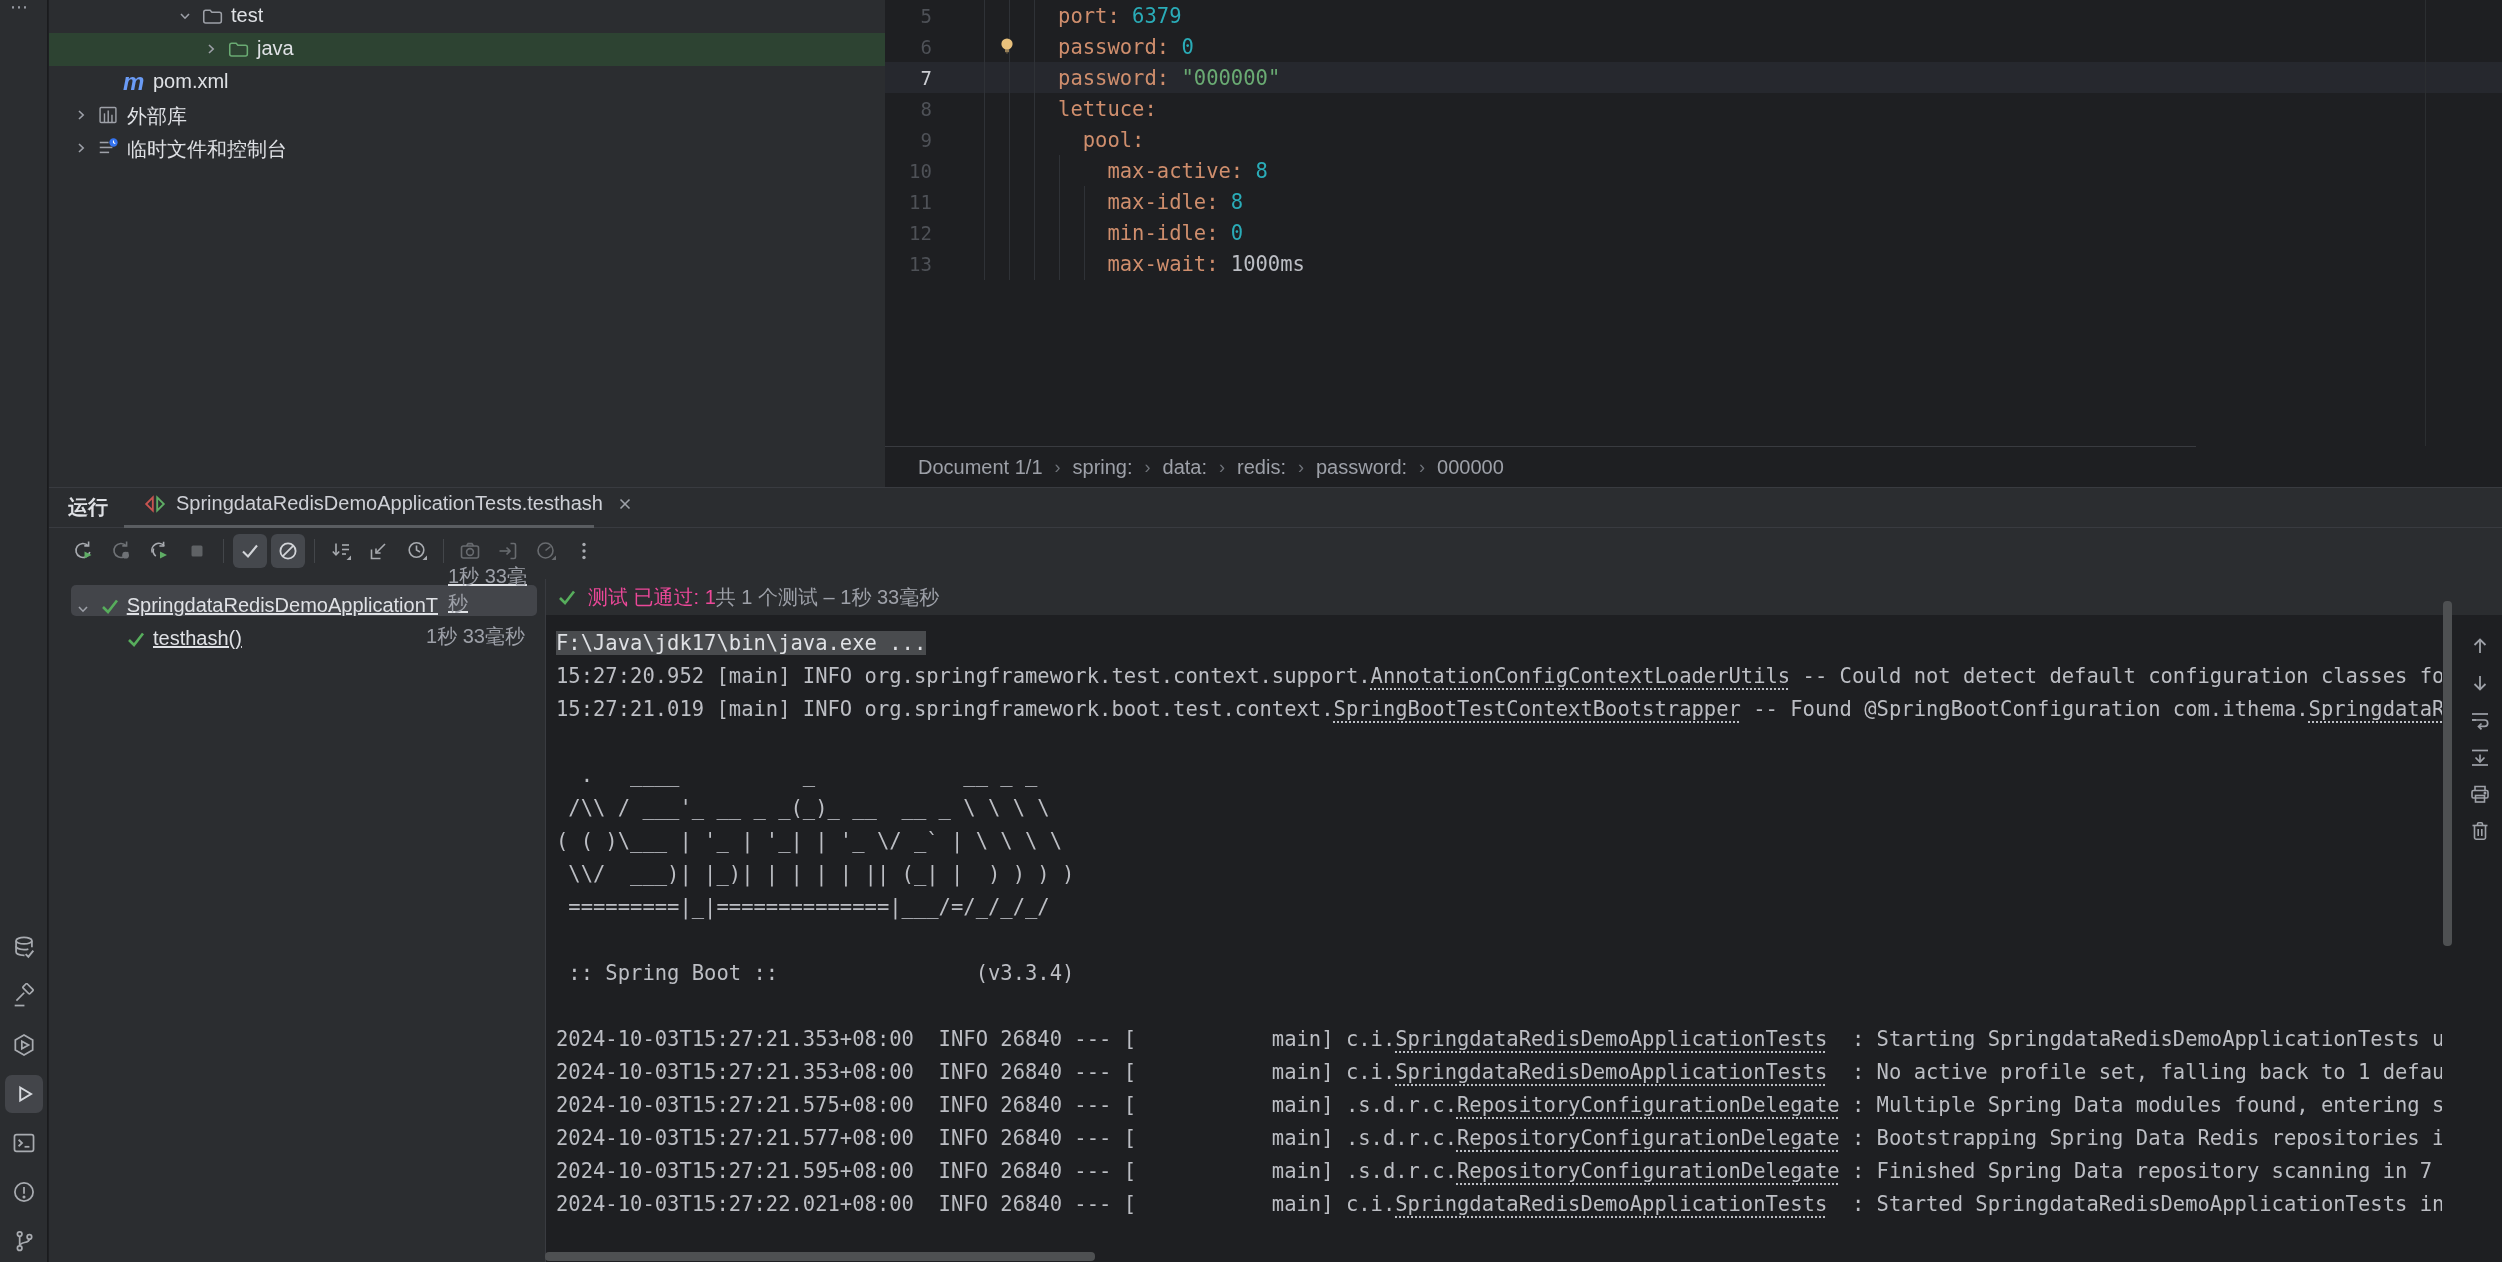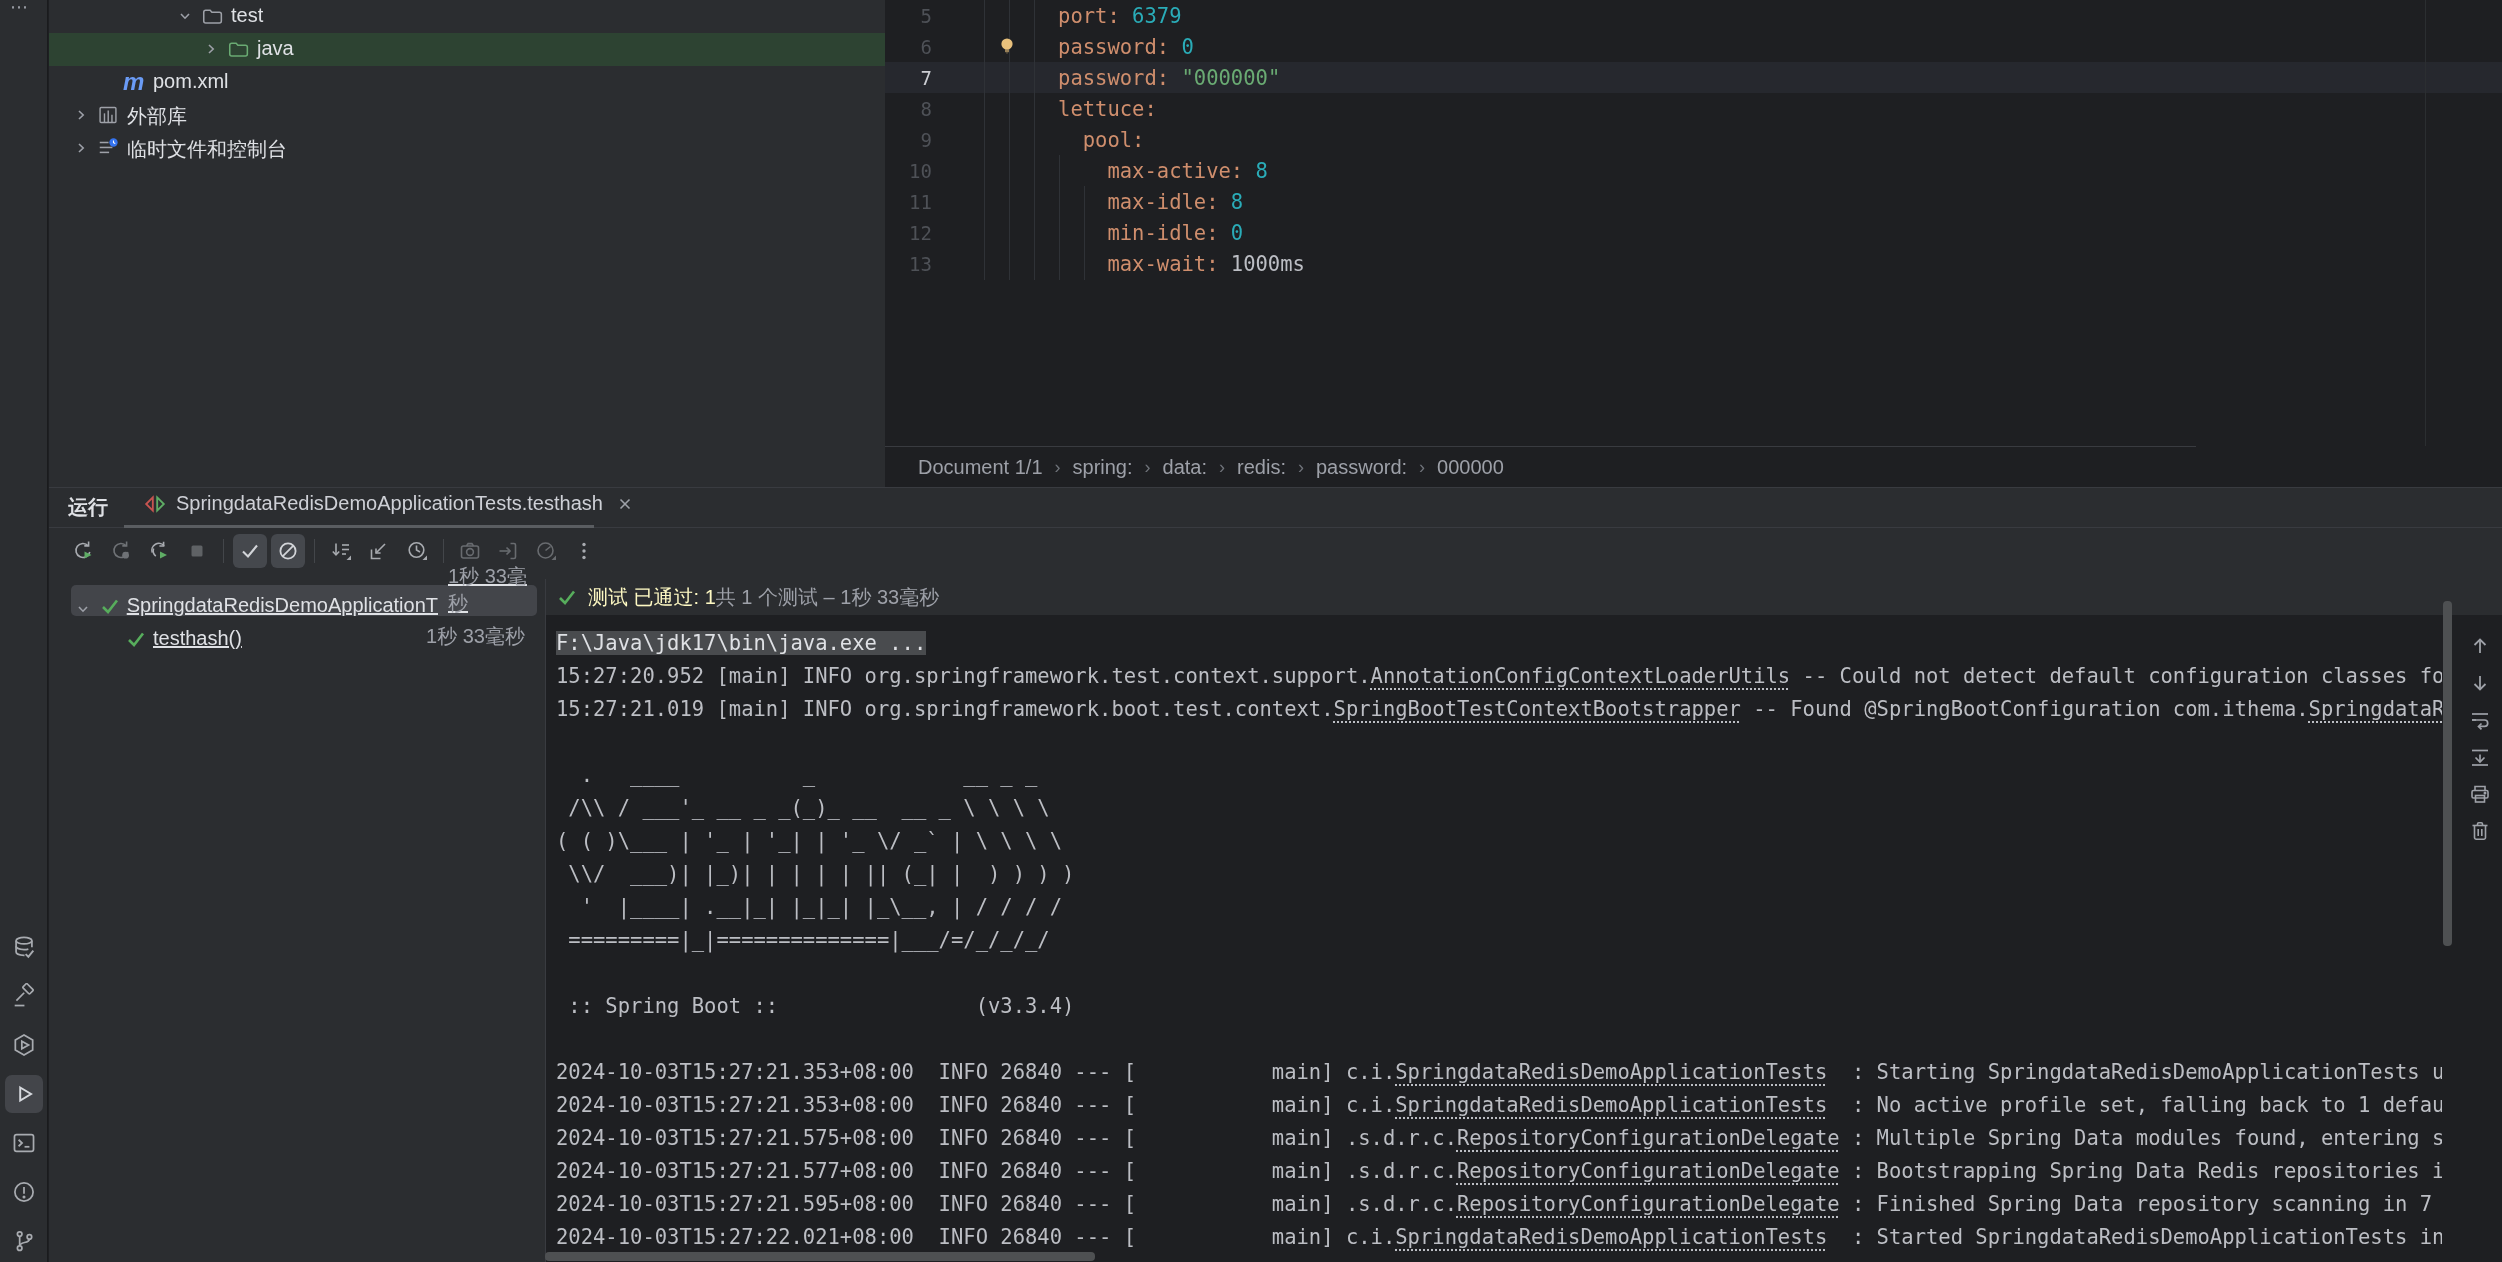--- a/index.html
+++ b/index.html
@@ -66,21 +66,21 @@
   .test-tree { position:absolute; left:0; top:0; width:496px; height:684px; background:#2b2d30; padding-top:5px; }
   .tt-row { position:relative; height:33px; display:flex; align-items:flex-end; cursor:pointer;text-decoration:underline; }
   .tt-row .sel-bg { position:absolute; left:22px; top:1px; right:8px; bottom:1px; background:#43454a; border-radius:5px; }
   .tt-row > * { position:relative; }
   .tt-label { color:#dfe1e5; margin-right:10px; }
   .tt-time { color:#9da0a8; }
   .tt-time.right { position:absolute; right:20px; }
 
   .console-area { position:absolute; left:496px; top:0; right:0; height:684px; background:#1e1f22; border-left:1px solid #393b40; }
   .status-row { height:36px; background:#2b2d30; display:flex; align-items:center; padding-left:10px; }
-  .status-pass { color:#fef9c3; margin-left:10px; }
+  .status-pass { color:#ec4899; margin-left:10px; }
   .status-summary { color:#9da0a8; }
   .console { position:absolute; left:0; top:36px; right:60px; bottom:0; overflow:hidden; padding:12px 0 0 10px; }
   .cline { height:33px; line-height:33px; white-space:pre; font-size:20.5px; color:#bcbec4; font-family:"DejaVu Sans Mono", monospace; }
   .cline .lnk { text-decoration:underline dotted; text-underline-offset:5px; }
   .cline .selbg { background:#494b4e; color:#dfe1e5; }
   .console-vscroll { position:absolute; right:50px; top:22px; width:9px; height:345px; background:#4e5052; border-radius:4px; }
   .console-toolbar { position:absolute; right:0; top:36px; width:44px; display:flex; flex-direction:column; align-items:center; padding-top:12px; }
   .cr-btn { width:36px; height:37px; display:flex; align-items:center; justify-content:center; cursor:pointer; }
   .console-hscroll { position:absolute; left:496px; bottom:2px; width:550px; height:9px; background:#4e5052; border-radius:4px; }
 </style>
@@ -458,21 +458,20 @@
         </div>
         <div class="console mono" id="console">
             <div class="cline"><span class="selbg">F:\Java\jdk17\bin\java.exe ...</span></div>
             <div class="cline">15:27:20.952 [main] INFO org.springframework.test.context.support.<span class="lnk">AnnotationConfigContextLoaderUtils</span> -- Could not detect default configuration classes for tes</div>
             <div class="cline">15:27:21.019 [main] INFO org.springframework.boot.test.context.<span class="lnk">SpringBootTestContextBootstrapper</span> -- Found @SpringBootConfiguration com.ithema.<span class="lnk">SpringdataRedisD</span></div>
             <div class="cline"></div>
             <div class="cline">  .   ____          _            __ _ _</div>
             <div class="cline"> /\\ / ___'_ __ _ _(_)_ __  __ _ \ \ \ \</div>
             <div class="cline">( ( )\___ | '_ | '_| | '_ \/ _` | \ \ \ \</div>
             <div class="cline"> \\/  ___)| |_)| | | | | || (_| |  ) ) ) )</div>
-            <div class="cline">  '  |____| .__|_| |_|_| |_\__, | / / / /</div>
             <div class="cline"> =========|_|==============|___/=/_/_/_/</div>
             <div class="cline"></div>
             <div class="cline"> :: Spring Boot ::                (v3.3.4)</div>
             <div class="cline"></div>
             <div class="cline">2024-10-03T15:27:21.353+08:00  INFO 26840 --- [           main] c.i.<span class="lnk">SpringdataRedisDemoApplicationTests</span>  : Starting SpringdataRedisDemoApplicationTests using </div>
             <div class="cline">2024-10-03T15:27:21.353+08:00  INFO 26840 --- [           main] c.i.<span class="lnk">SpringdataRedisDemoApplicationTests</span>  : No active profile set, falling back to 1 default pr</div>
             <div class="cline">2024-10-03T15:27:21.575+08:00  INFO 26840 --- [           main] .s.d.r.c.<span class="lnk">RepositoryConfigurationDelegate</span> : Multiple Spring Data modules found, entering strict</div>
             <div class="cline">2024-10-03T15:27:21.577+08:00  INFO 26840 --- [           main] .s.d.r.c.<span class="lnk">RepositoryConfigurationDelegate</span> : Bootstrapping Spring Data Redis repositories in DEF</div>
             <div class="cline">2024-10-03T15:27:21.595+08:00  INFO 26840 --- [           main] .s.d.r.c.<span class="lnk">RepositoryConfigurationDelegate</span> : Finished Spring Data repository scanning in 7 ms. F</div>
             <div class="cline">2024-10-03T15:27:22.021+08:00  INFO 26840 --- [           main] c.i.<span class="lnk">SpringdataRedisDemoApplicationTests</span>  : Started SpringdataRedisDemoApplicationTests in 0.86</div>

